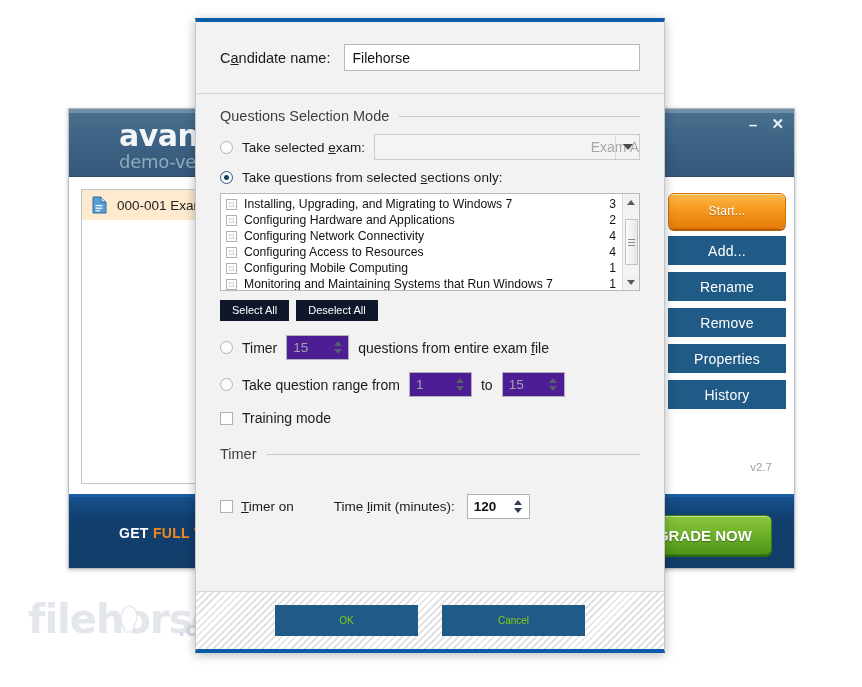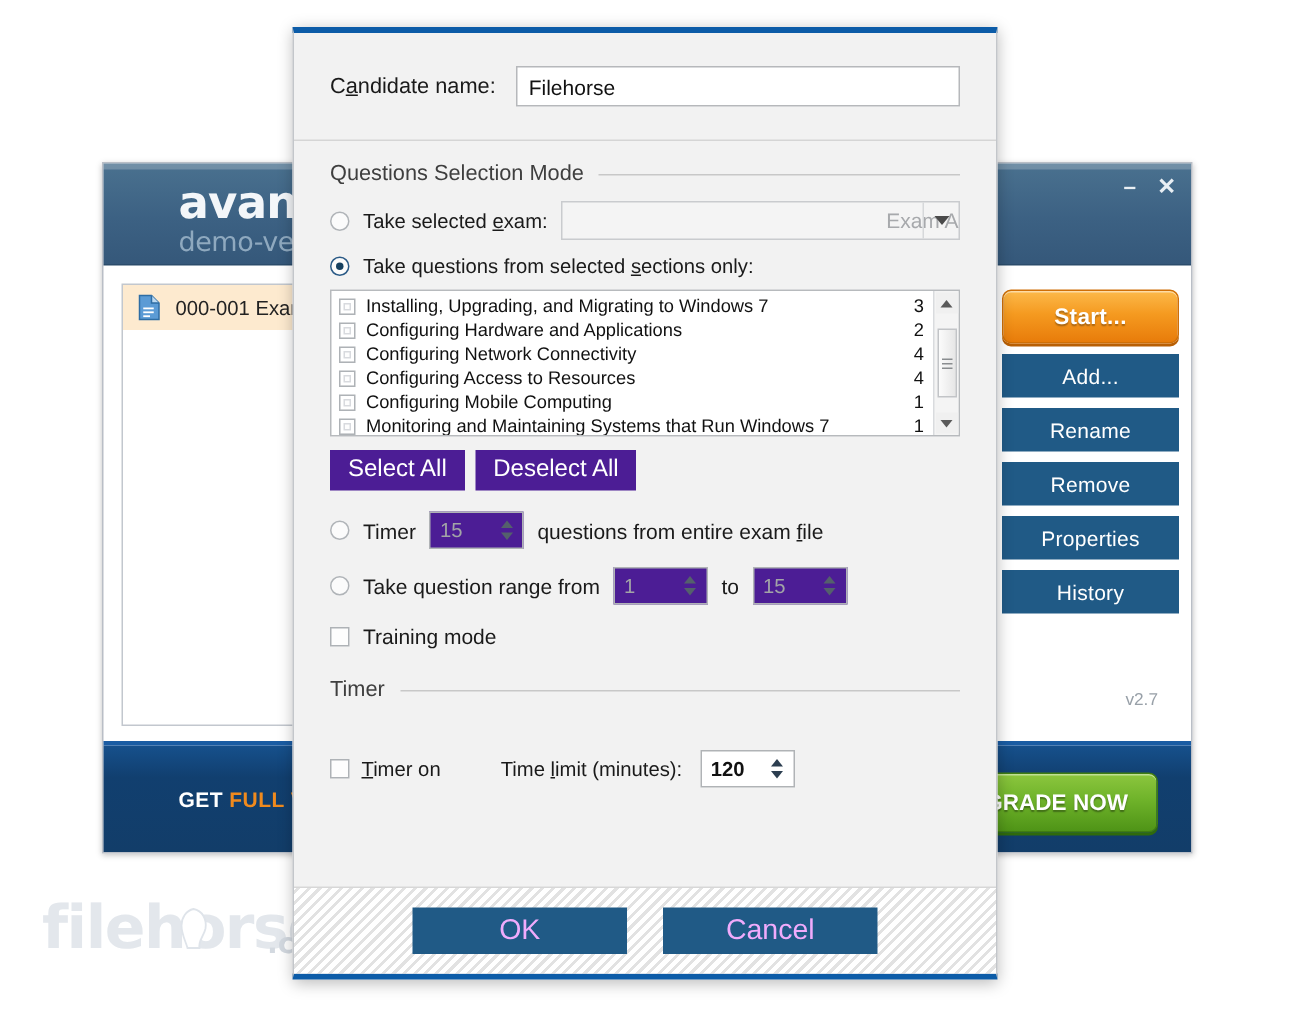--- a/index.html
+++ b/index.html
@@ -111,22 +111,21 @@
     height: 29px; background: #205a86; color: #ffffff;
     font-size: 14px; display: flex; align-items: center; justify-content: center;
     letter-spacing: .2px;
   }
   .side-btn.primary {
     height: 36px; border-radius: 6px;
     background: linear-gradient(180deg,#fcb94a 0%, #f59a20 45%, #e87c0a 100%);
     border: 1px solid #cf6f06;
     box-shadow: 0 2px 0 #b85f04, inset 0 1px 0 rgba(255,255,255,.5);
     text-shadow: 0 1px 1px rgba(0,0,0,.3);
-    font-size: 15px;
-    font-weight: bold;
+    font-size: 12px;
   }
 
   
   #dialog {
     position: absolute; left: 195px; top: 18px;
     width: 470px; height: 635px;
     background: #f2f2f2;
     border: 1px solid #c3c6ca;
     border-top: 4px solid #0c5ca8;
     border-bottom: 4px solid #0c5ca8;
@@ -213,21 +212,21 @@
     width: 13px; height: 46px;
     background: linear-gradient(90deg,#fbfbfb,#e6e6e6);
     border: 1px solid #c2c4c7;
     display: flex; align-items: center; justify-content: center;
     flex-direction: column; gap: 2px;
   }
   #sb-thumb i { display: block; width: 7px; height: 1px; background: #8a8d90; }
 
   #select-buttons { display: flex; gap: 7px; margin: 9px 24px 0 24px; }
   .sel-btn {
-    background: #4c1d95; color: #ffffff; font-size: 16px;
+    background: #0f172a; color: #ffffff; font-size: 11px;
     padding: 4px 12px 5px 12px;
   }
 
   .spin {
     display: inline-flex; align-items: stretch; height: 25px;
     border: 1px solid #b0b3b6; background: #4c1d95; vertical-align: middle;
   }
   .spin.enabled { background: #ffffff; }
   .spin .val {
     padding: 0 6px; display: flex; align-items: center;
@@ -249,22 +248,22 @@
 
   #footer {
     position: absolute; left: 0; right: 0; bottom: 0; height: 58px;
     background-color: #f2f2f2;
     background-image: repeating-linear-gradient(-45deg,
       #ffffff 0px, #ffffff 3px, #e2e2e2 3px, #e2e2e2 5px);
     border-top: 1px solid #d7d7d7;
     display: flex; align-items: center; justify-content: center; gap: 24px;
   }
   .dlg-btn {
-    width: 143px; height: 31px; background: #205a86; color: #f0abfc;
-    font-size: 19px; display: flex; align-items: center; justify-content: center;
+    width: 143px; height: 31px; background: #205a86; color: #84cc16;
+    font-size: 10px; display: flex; align-items: center; justify-content: center;
   }
 </style>
 </head>
 <body>
 
 <div id="root">
 
   <div id="watermark">
     <div class="wm-text">filehorse</div>
     <svg class="wm-horse" viewBox="0 0 26 30">

